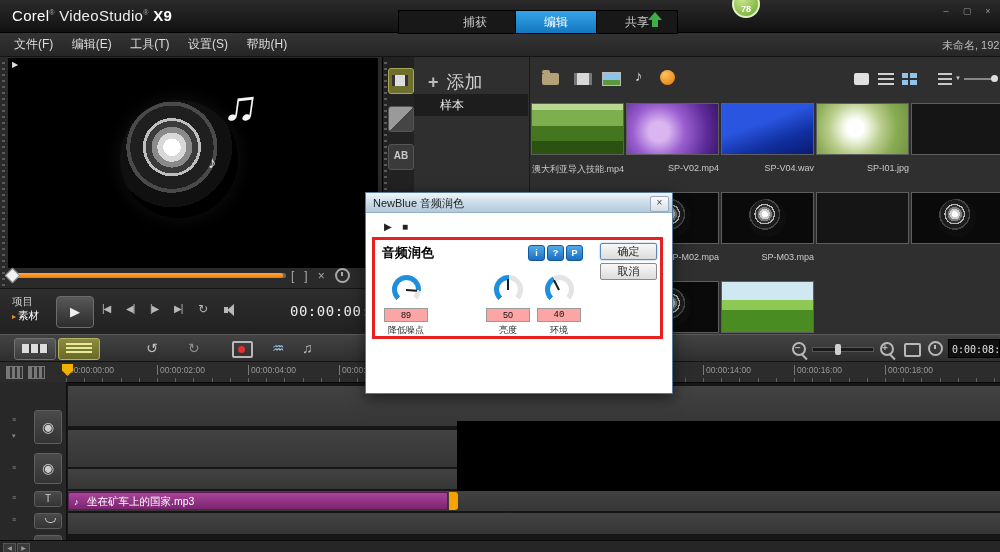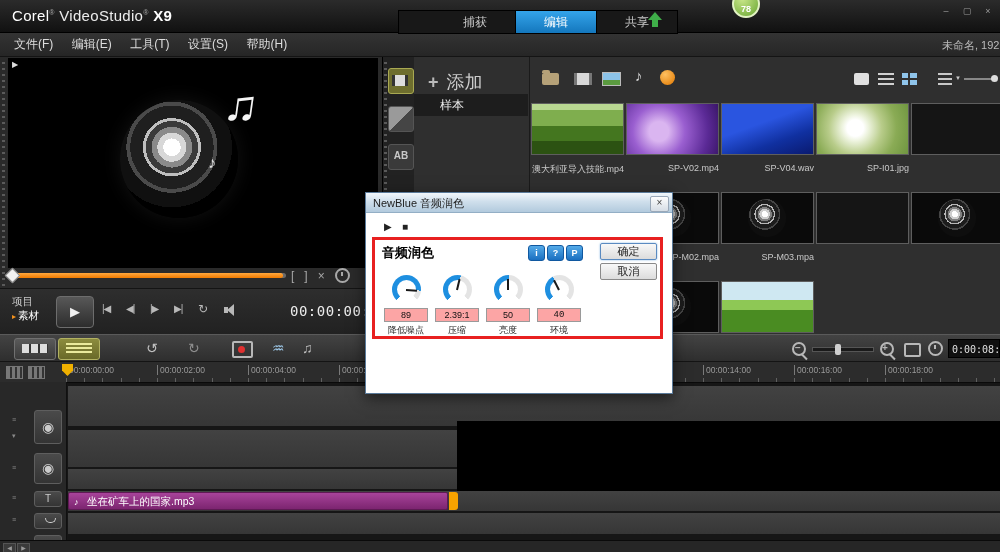--- a/index.html
+++ b/index.html
@@ -480,27 +480,20 @@
     <div class="dlg-btn btn-ok">确定</div>
     <div class="dlg-btn btn-cancel">取消</div>
 
     <div class="kunit ku1">
       <div class="knob" style="--sweep: 229.50000000000003deg;">
           <span class="needle" style="transform: rotate(94.5deg);"></span>
         </div>
       <div class="kval">89</div>
       <div class="klabel">降低噪点</div>
     </div>
-    <div class="kunit ku2">
-      <div class="knob" style="--sweep: 148.5deg;">
-          <span class="needle" style="transform: rotate(13.5deg);"></span>
-        </div>
-      <div class="kval">2.39:1</div>
-      <div class="klabel">压缩</div>
-    </div>
     <div class="kunit ku3">
       <div class="knob" style="--sweep: 135deg;">
           <span class="needle" style="transform: rotate(0deg);"></span>
         </div>
       <div class="kval">50</div>
       <div class="klabel">亮度</div>
     </div>
     <div class="kunit ku4">
       <div class="knob" style="--sweep: 108deg;">
           <span class="needle" style="transform: rotate(-27deg);"></span>

